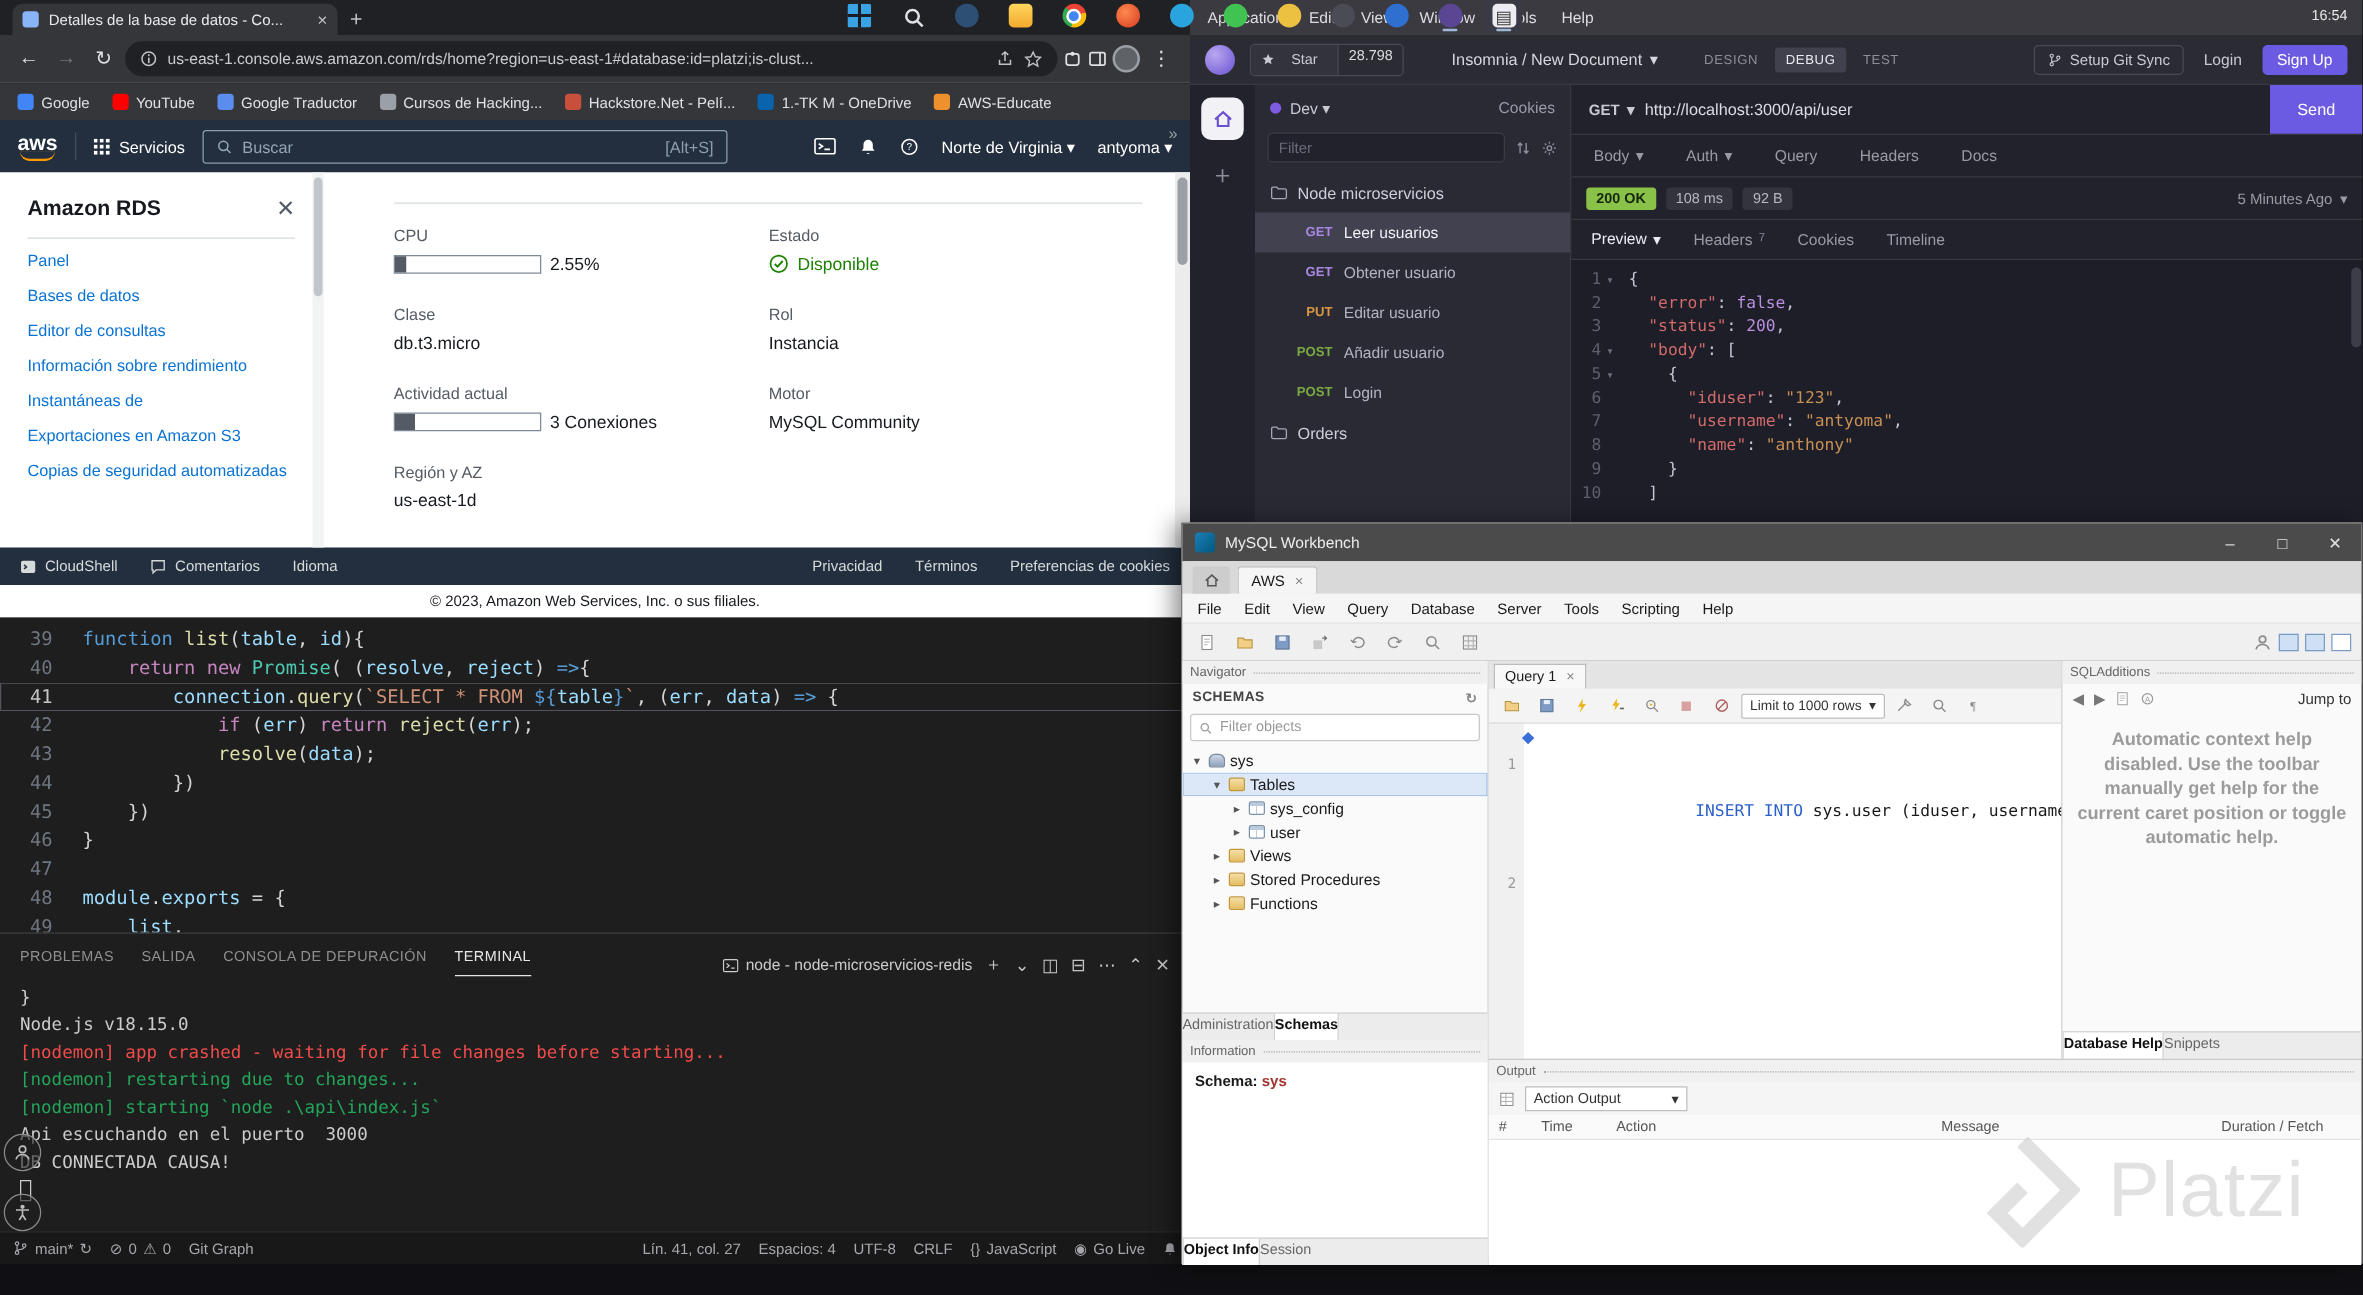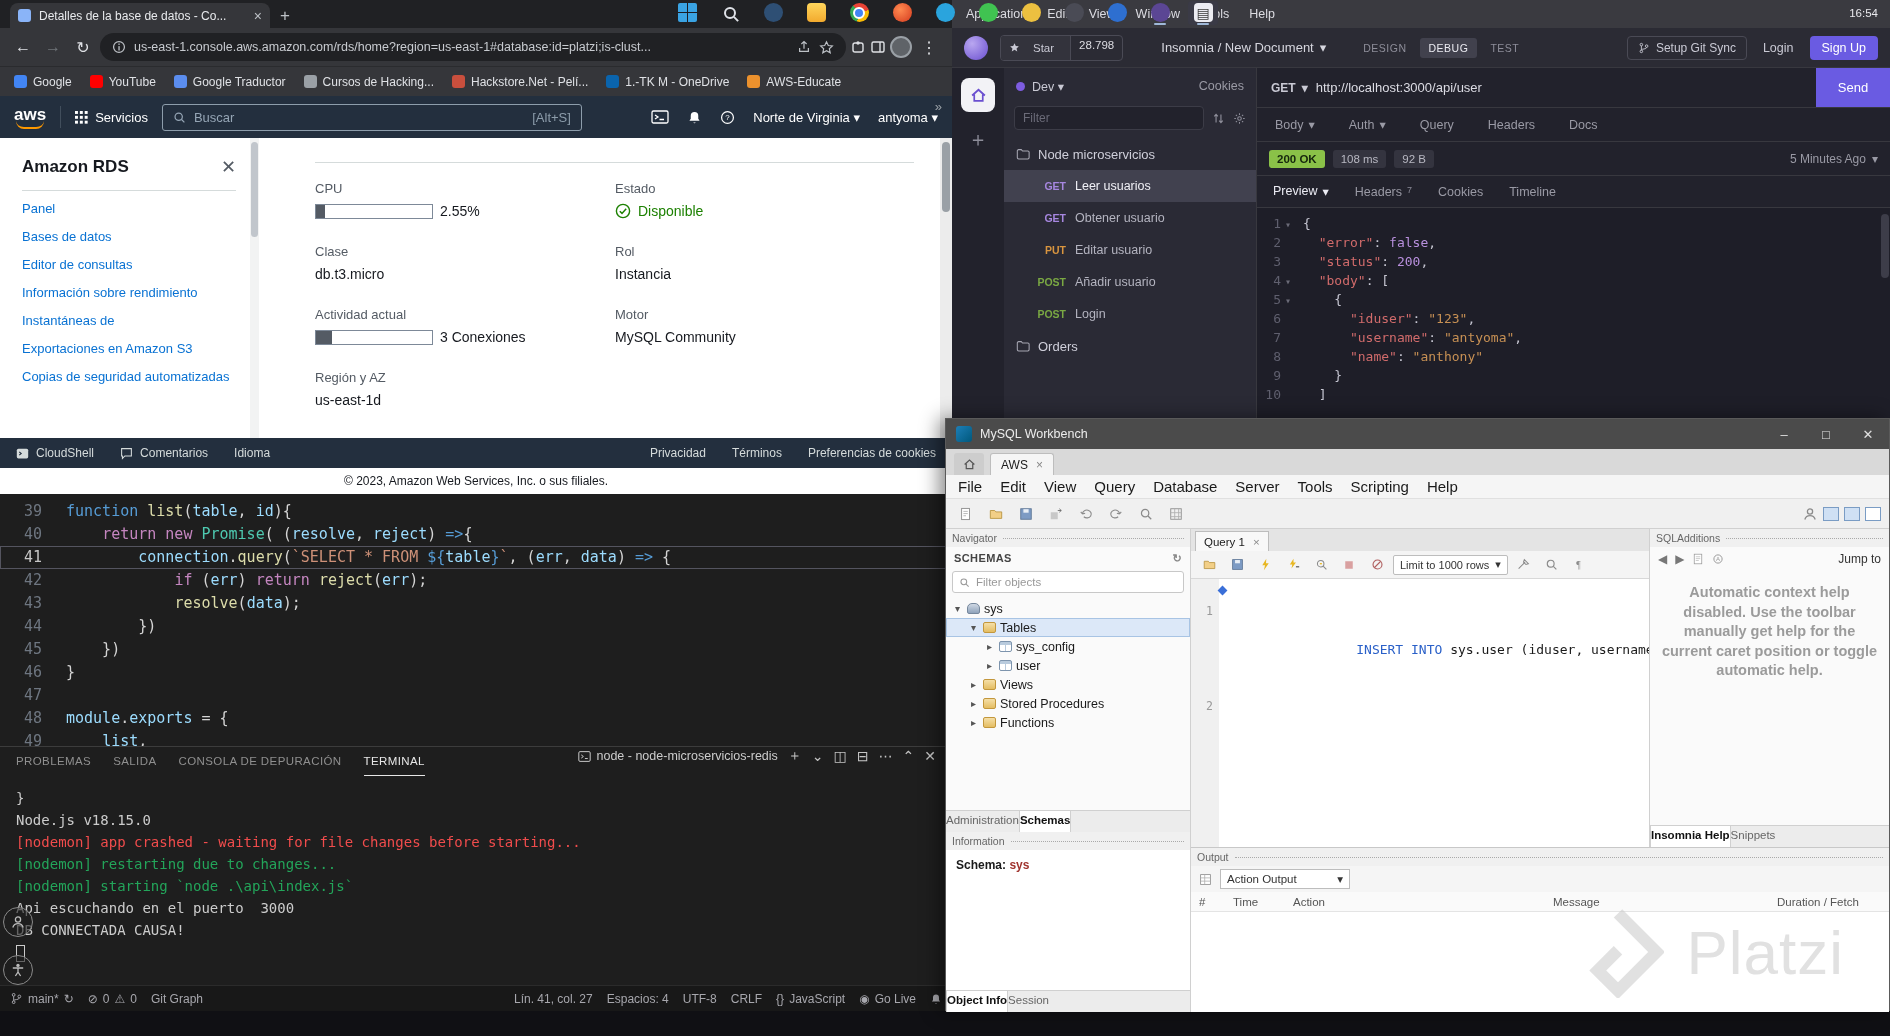--- a/index.html
+++ b/index.html
@@ -66,21 +66,21 @@
   #vscode{left:0;top:494px;width:952px;height:517px;background:#1e1e1e;color:#d4d4d4}
   .ed{height:252px;padding-top:6px;font-family:"DejaVu Sans Mono",monospace;font-size:15px;line-height:23px;overflow:hidden}
   .cl{display:flex}
   .cl .ln{width:66px;padding-right:24px;text-align:right;color:#6e7681;flex:none}
   .cl .ct{white-space:pre;flex:1}
   .cl.cur{box-shadow:inset 0 0 0 1px #54545f}
   .cl.cur .ln{color:#c6c6c6}
   .tk-kw{color:#569cd6}.tk-ctrl{color:#c586c0}.tk-fn{color:#dcdcaa}.tk-cls{color:#4ec9b0}
   .tk-var{color:#9cdcfe}.tk-str{color:#ce9178}.tk-punc{color:#d4d4d4}
   .panel{height:239px;border-top:1px solid #3c3c3c;position:relative}
-  .p-tabs{height:34px;display:flex;align-items:flex-start;padding:0 16px;gap:36px}
+  .p-tabs{height:34px;display:flex;align-items:flex-end;padding:0 16px;gap:36px}
   .p-tab{font-size:11.5px;letter-spacing:.4px;color:#8f8f8f;padding:8px 0}
   .p-tab.act{color:#e7e7e7;border-bottom:1px solid #e7e7e7}
   .p-right{margin-left:auto;display:flex;align-items:center;gap:10px;color:#cccccc}
   .p-term-name{display:flex;align-items:center;gap:6px;font-size:12.5px;color:#cccccc}
   .p-gly{font-size:14px;color:#c5c5c5}
   .term{padding:6px 0 0 16px;font-family:"DejaVu Sans Mono",monospace;font-size:14px;line-height:22px}
   .tl span{white-space:pre}
   .tl.c-d{color:#cccccc}.tl.c-r{color:#f14c4c}.tl.c-g{color:#23a55a}
   .cursor{display:inline-block;width:9px;height:17px;border:1px solid #cccccc;vertical-align:middle}
   .float-ic{position:absolute;left:3px;width:30px;height:30px;border-radius:50%;border:1px solid #8a8a8a;display:flex;align-items:center;justify-content:center;color:#bdbdbd;background:rgba(30,30,30,.6)}
@@ -145,21 +145,21 @@
 
   
   #mysql{left:945px;top:418px;width:945px;height:593px;background:#f2f2f2;border:1px solid #5a5a5a;box-shadow:-6px 0 18px rgba(0,0,0,.45);color:#1a1a1a}
   .m-title{height:30px;background:#4b4b4b;display:flex;align-items:center;gap:8px;padding-left:10px;color:#ececec;font-size:12.5px}
   .m-appic{width:16px;height:16px;border-radius:3px;background:linear-gradient(135deg,#1d7fb8,#00587c)}
   .m-wbtns{margin-left:auto;display:flex}
   .m-wbtn{width:42px;height:30px;display:flex;align-items:center;justify-content:center;color:#e0e0e0;font-size:13px}
   .m-tabs{height:26px;background:#d9d9d9;display:flex;align-items:flex-end;padding-left:8px;gap:6px}
   .m-home{width:30px;height:22px;background:#cdcdcd;border-radius:3px 3px 0 0;display:flex;align-items:center;justify-content:center;color:#555}
   .m-tab{height:22px;background:#f5f5f5;border:1px solid #bdbdbd;border-bottom:none;border-radius:3px 3px 0 0;display:flex;align-items:center;gap:8px;padding:0 10px;font-size:12px}
-  .m-menubar{height:24px;background:#f5f5f5;display:flex;align-items:center;gap:18px;padding:0 12px;font-size:15px;border-bottom:1px solid #e0e0e0}
+  .m-menubar{height:24px;background:#f5f5f5;display:flex;align-items:center;gap:18px;padding:0 12px;font-size:12px;border-bottom:1px solid #e0e0e0}
   .m-toolbar{height:30px;background:#f0f0f0;display:flex;align-items:center;gap:6px;padding:0 8px;border-bottom:1px solid #d0d0d0}
   .tb-ic{width:24px;height:22px;border-radius:3px;display:flex;align-items:center;justify-content:center;color:#777;font-size:13px}
   .m-tb-right{margin-left:auto;display:flex;gap:5px;align-items:center}
   .pane-tg{width:16px;height:14px;border:1px solid #7a9cc4;background:#cfe0f4}
   .m-body{display:flex;height:483px}
   .nav{width:245px;background:#fafafa;border-right:1px solid #d0d0d0;display:flex;flex-direction:column;font-size:12.5px}
   .sec-hd{height:18px;font-size:10.5px;color:#666;display:flex;align-items:center;gap:6px;padding:0 6px;background:#f0f0f0}
   .sec-hd::after{content:"";flex:1;border-top:1px dotted #aaa}
   .schemas-row{height:22px;display:flex;align-items:center;padding:0 8px;font-weight:bold;font-size:11px;color:#444;letter-spacing:.4px}
   .schemas-row .rf{margin-left:auto;color:#888}
@@ -1180,21 +1180,21 @@
             <svg class="ic" data-name="auto-help-toggle-icon" width="12" height="12" viewBox="0 0 16 16">
                 <circle cx="8" cy="8" r="5.5" fill="none" stroke="#999" stroke-width="1.3"></circle>
                 <text x="8" y="11" text-anchor="middle" font-size="8" fill="#999" font-family="sans-serif">A</text>
               </svg>
             <span class="jt" data-name="jump-to-label">Jump to</span>
           </div>
           <div class="help-txt" data-name="context-help-text">Automatic context help disabled. Use the toolbar manually get help for the current caret position or toggle automatic help.</div>
           <div class="nav-spacer"></div>
           <div class="mini-tabs">
 
-              <span class="mini-tab act" data-name="help-tab">Insomnia Help</span>
+              <span class="mini-tab act" data-name="help-tab">Database Help</span>
 
               <span class="mini-tab" data-name="help-tab">Snippets</span>
             </div>
         </div>
       </div>
 
       <div class="output-wrap" data-name="output-panel">
         <div class="sec-hd">
             <span data-name="output-header">Output</span>
           </div>

